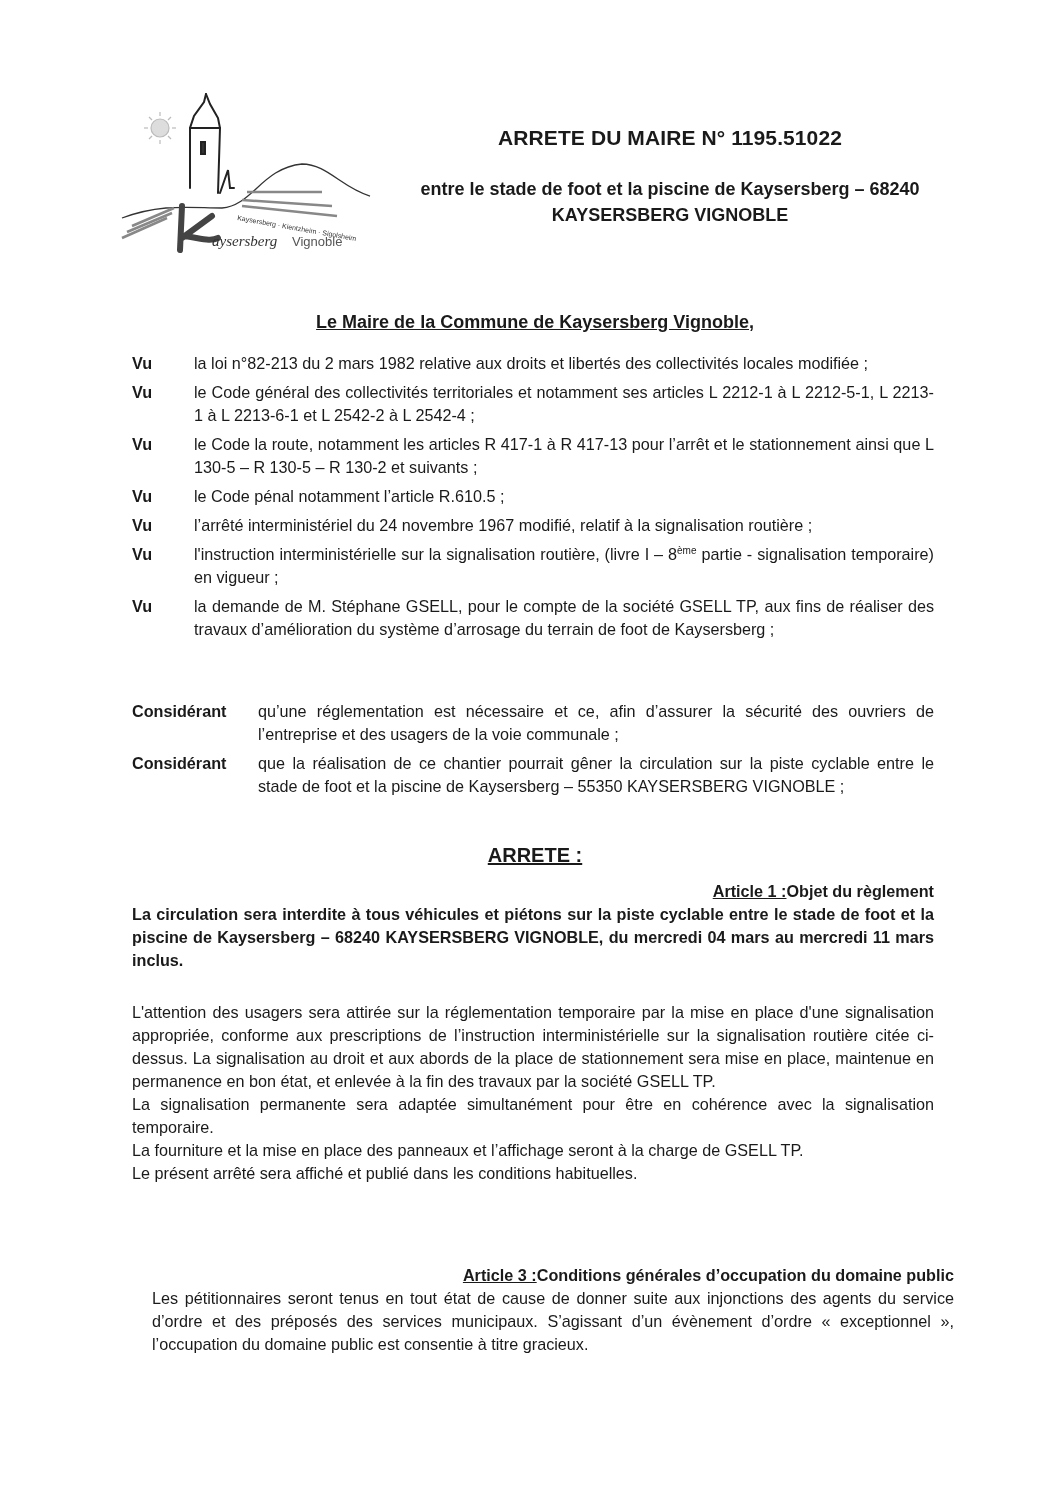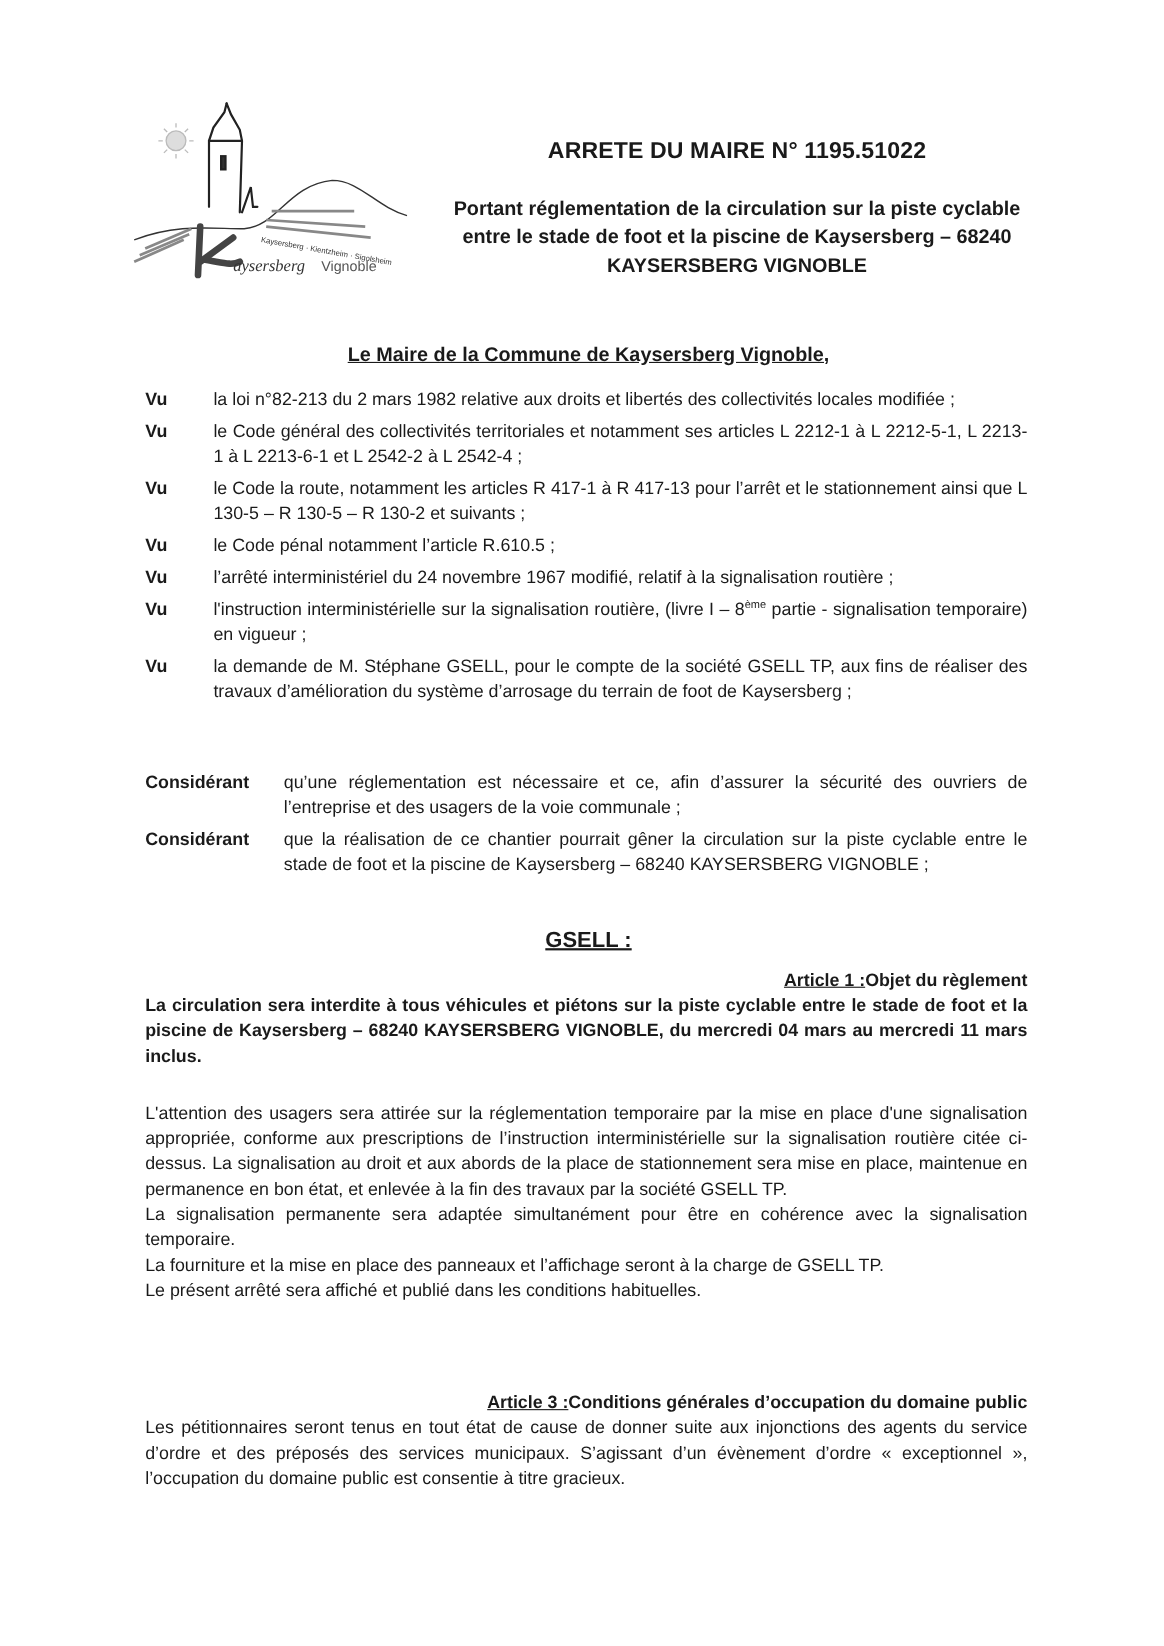--- a/index.html
+++ b/index.html
@@ -86,21 +86,20 @@
       <text x="125" y="132" font-size="7" fill="#333" transform="rotate(10 125 132)" font-family="Liberation Sans, sans-serif">Kaysersberg · Kientzheim · Sigolsheim</text>
 
       <path d="M70 118 L68 162 M70 150 L100 128 M72 148 C88 150 98 154 106 150" stroke="#444" stroke-width="6" fill="none" stroke-linecap="round"></path>
       <text x="100" y="158" font-size="15" fill="#333" font-style="italic" font-family="Liberation Serif, serif">aysersberg</text>
       <text x="180" y="158" font-size="13" fill="#555" font-family="Liberation Sans, sans-serif">Vignoble</text>
     </svg>
   </div>
 
   <div class="title">ARRETE DU MAIRE N° 1195.51022</div>
   <div class="subtitle">
-    <div>Portant réglementation de la circulation sur la piste cyclable</div>
     <div>entre le stade de foot et la piscine de Kaysersberg – 68240</div>
     <div>KAYSERSBERG VIGNOBLE</div>
   </div>
 
   <div class="mayor">Le Maire de la Commune de Kaysersberg Vignoble,</div>
 
   <div class="block" style="top:352px;">
     <div class="row">
       <div class="lab">Vu</div>
       <div class="txt">la loi n°82-213 du 2 mars 1982 relative aux droits et libertés des collectivités locales modifiée ;</div>
@@ -131,45 +130,45 @@
     </div>
   </div>
 
   <div class="block" style="top:700px;">
     <div class="row cons">
       <div class="lab">Considérant</div>
       <div class="txt">qu’une réglementation est nécessaire et ce, afin d’assurer la sécurité des ouvriers de l’entreprise et des usagers de la voie communale ;</div>
     </div>
     <div class="row cons">
       <div class="lab">Considérant</div>
-      <div class="txt">que la réalisation de ce chantier pourrait gêner la circulation sur la piste cyclable entre le stade de foot et la piscine de Kaysersberg – 68240 KAYSERSBERG VIGNOBLE ;</div>
+      <div class="txt">que la réalisation de ce chantier pourrait gêner la circulation sur la piste cyclable entre le stade de foot et la piscine de Kaysersberg – 55350 KAYSERSBERG VIGNOBLE ;</div>
     </div>
   </div>
 
-  <div class="arrete">GSELL :</div>
+  <div class="arrete">ARRETE :</div>
 
   <div class="article" style="top:880px;">
     <div class="art-head">
       <span class="art-num">Article 1 :</span><span>Objet du règlement</span>
     </div>
     <div class="art-body bold">
       <p>La circulation sera interdite à tous véhicules et piétons sur la piste cyclable entre le stade de foot et la piscine de Kaysersberg – 68240 KAYSERSBERG VIGNOBLE, du mercredi 04 mars au mercredi 11 mars inclus.</p>
     </div>
   </div>
 
   <div class="article" style="top:1001px;">
     <div class="art-body">
       <p>L'attention des usagers sera attirée sur la réglementation temporaire par la mise en place d'une signalisation appropriée, conforme aux prescriptions de l’instruction interministérielle sur la signalisation routière citée ci-dessus. La signalisation au droit et aux abords de la place de stationnement sera mise en place, maintenue en permanence en bon état, et enlevée à la fin des travaux par la société GSELL TP.</p>
       <p>La signalisation permanente sera adaptée simultanément pour être en cohérence avec la signalisation temporaire.</p>
       <p>La fourniture et la mise en place des panneaux et l’affichage seront à la charge de GSELL TP.</p>
       <p>Le présent arrêté sera affiché et publié dans les conditions habituelles.</p>
     </div>
   </div>
 
-  <div class="article" style="top:1264px;">
+  <div class="article" style="top:1264px;margin-left:20px;">
     <div class="art-head">
       <span class="art-num">Article 3 :</span><span>Conditions générales d’occupation du domaine public</span>
     </div>
     <div class="art-body">
       <p>Les pétitionnaires seront tenus en tout état de cause de donner suite aux injonctions des agents du service d’ordre et des préposés des services municipaux. S’agissant d’un évènement d’ordre « exceptionnel », l’occupation du domaine public est consentie à titre gracieux.</p>
     </div>
   </div>
 
 </div>
 

